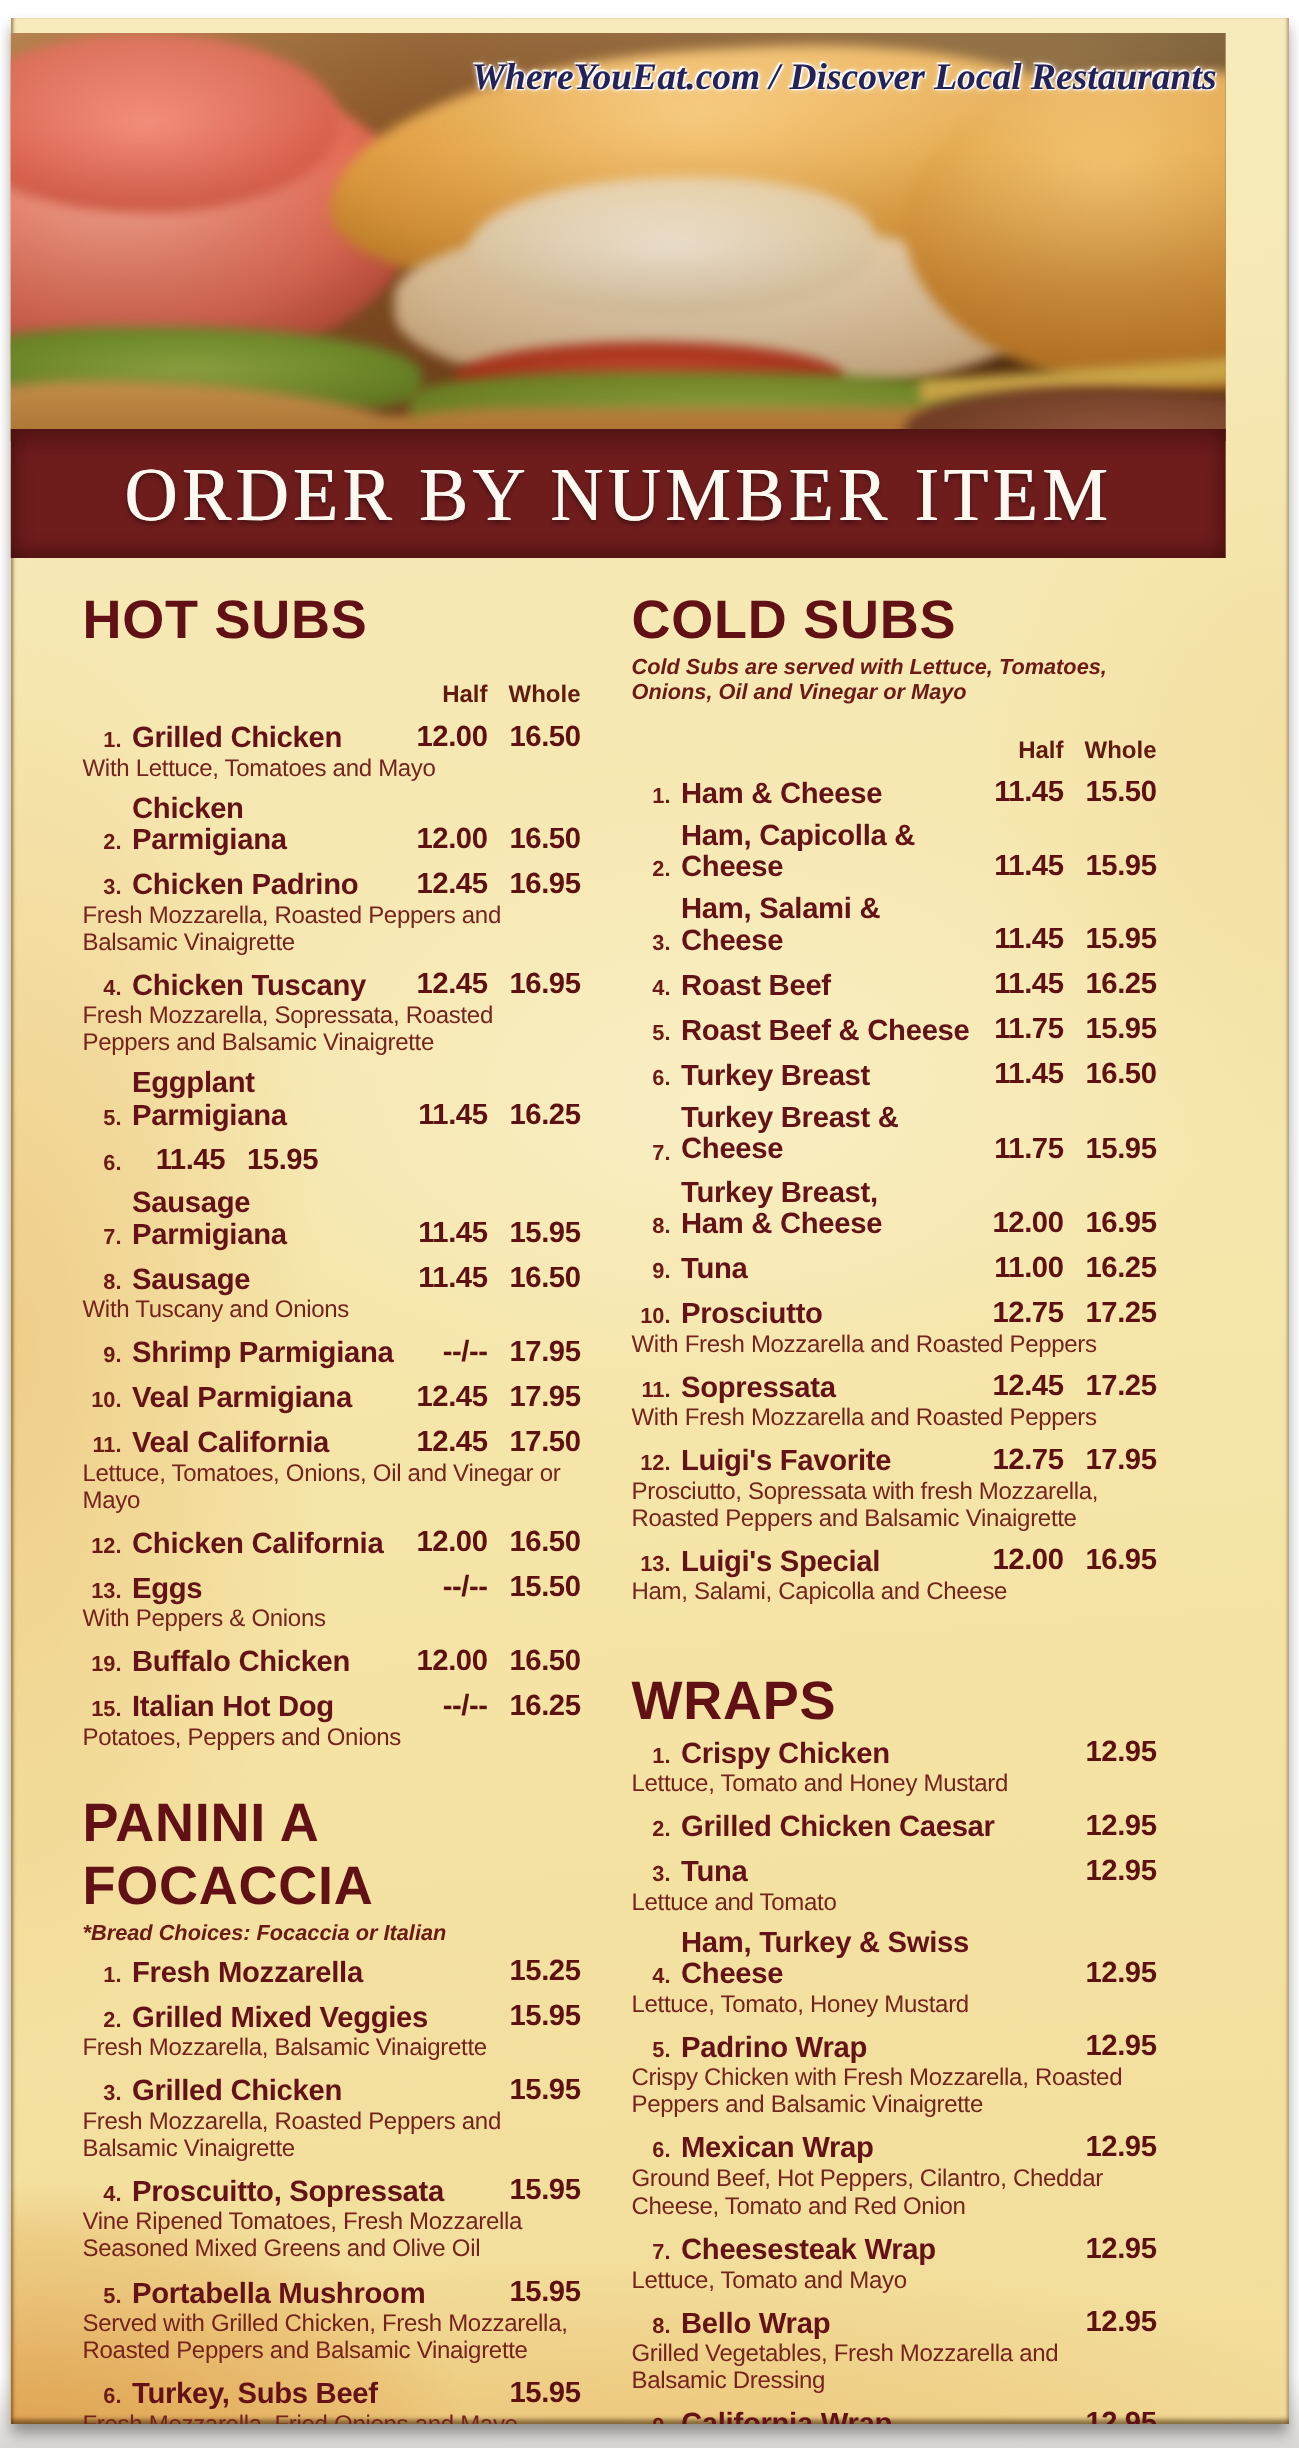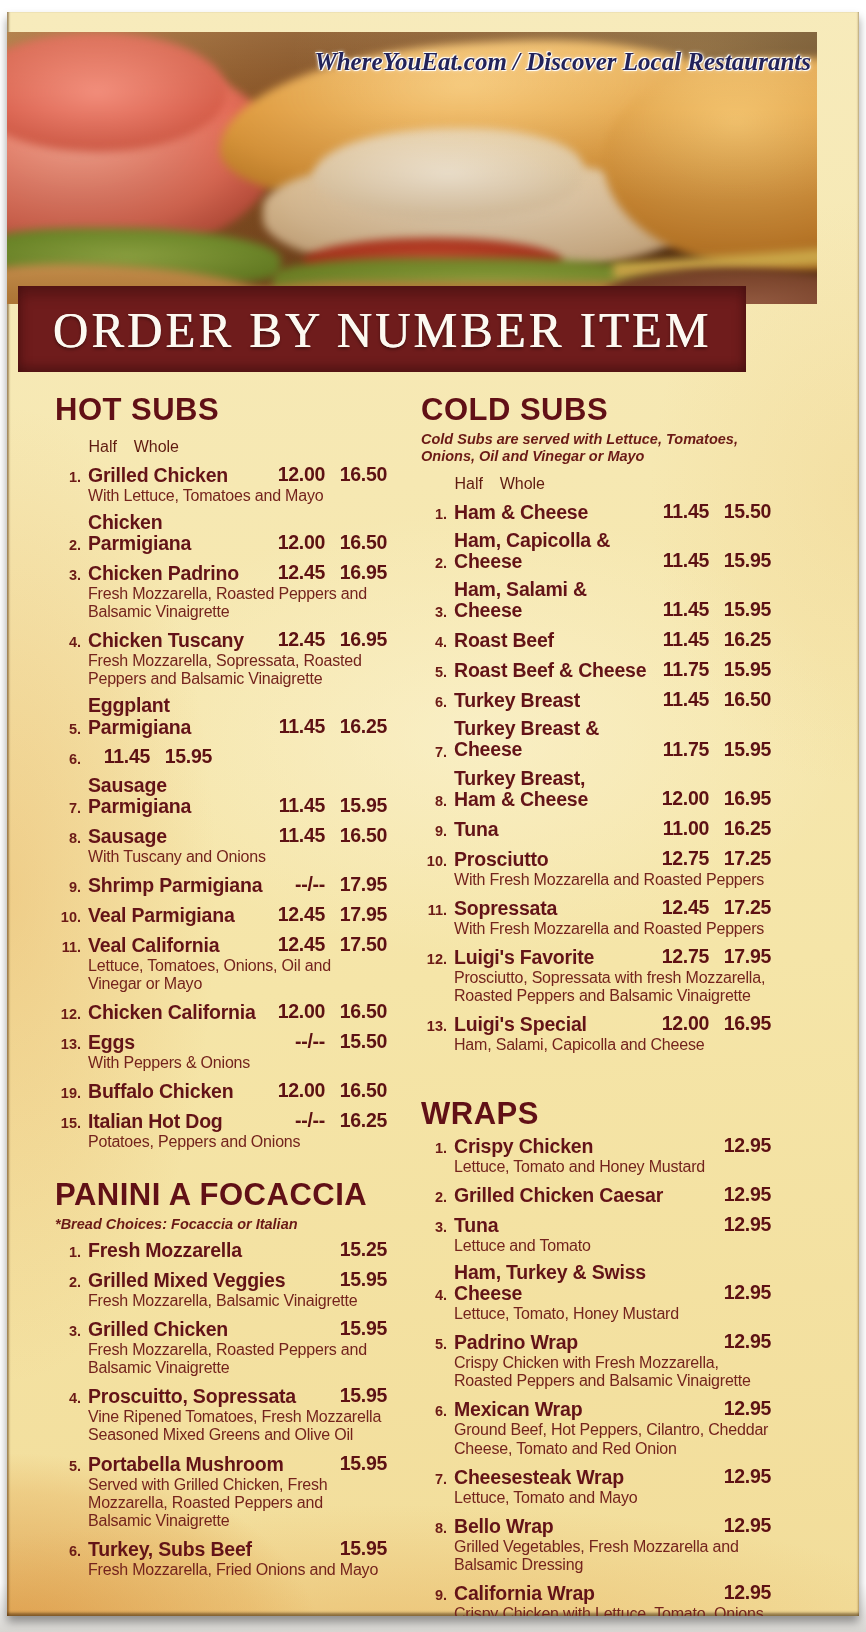--- a/index.html
+++ b/index.html
@@ -9,21 +9,21 @@
     background:
       radial-gradient(ellipse 420px 260px at 0% 102%, rgba(209,120,30,.62), rgba(222,150,60,.25) 60%, transparent 75%),
       radial-gradient(ellipse 300px 700px at 0% 55%, rgba(224,150,60,.30), transparent 70%),
       radial-gradient(ellipse 700px 160px at 45% 101%, rgba(226,160,70,.40), transparent 80%),
       radial-gradient(ellipse 300px 420px at 100% 30%, rgba(238,205,130,.30), transparent 70%),
       radial-gradient(ellipse 500px 300px at 55% 45%, rgba(252,245,215,.55), transparent 75%),
       linear-gradient(176deg,#f7ebbc, #f5e5a8 60%, #f2dd9a);
     box-shadow: inset 3px 0 2px -1px rgba(80,45,10,.45), inset -2px 0 2px -1px rgba(80,45,10,.30),
       inset 0 -4px 3px -1px rgba(60,35,8,.55), 0 6px 9px rgba(0,0,0,.38);}
   
-  .photo{position:absolute;top:20px;left:0;width:810px;height:272px;overflow:hidden;
+  .photo{position:absolute;top:10px;left:0;width:810px;height:272px;overflow:hidden;
     background:linear-gradient(104deg,#a8713a,#8a5526 28%,#6e4019 58%,#4e2d0e 90%);}
   .ph{position:absolute;filter:blur(4px) saturate(1.08);}
   .ph-ham1{left:-70px;top:26px;width:340px;height:200px;border-radius:48% 52% 58% 42%;
     background:radial-gradient(ellipse at 42% 38%, #f2a795, #de705c 55%, #b64a3a 82%);}
   .ph-ham2{left:-40px;top:0px;width:260px;height:120px;border-radius:50%;
     background:radial-gradient(#ec8d7c,#cd5c49 75%);}
   .ph-lettuce-l{left:-36px;top:196px;width:310px;height:58px;border-radius:40% 60% 30% 70%;
     background:radial-gradient(#a3c457,#6f9630 80%);}
   .ph-bread-l{left:-46px;top:232px;width:330px;height:70px;border-radius:30% 70% 20% 20%;
     background:linear-gradient(#eab267,#c78a3e);}
@@ -44,44 +44,44 @@
   .ph-cheese-r{left:606px;top:222px;width:270px;height:16px;transform:rotate(-4deg);background:#f2cf63;}
   .ph-meat-r{left:596px;top:236px;width:300px;height:70px;border-radius:40% 60% 30% 30%;
     background:radial-gradient(#b2745a,#7b462e 80%);}
   .photo::after{content:'';position:absolute;inset:0;
     background:linear-gradient(180deg, rgba(255,242,205,.14), transparent 28%, rgba(55,22,4,.28) 96%),
                radial-gradient(ellipse at 86% 8%, rgba(255,224,150,.28), transparent 42%);}
   .watermark{position:absolute;top:16px;right:6px;z-index:5;white-space:nowrap;
     font-family:"Liberation Serif", serif;font-style:italic;font-weight:bold;font-size:25px;color:#23235a;
     text-shadow:0 0 2px #fff, 0 0 4px #fff, 1px 1px 0 rgba(255,255,255,.9), -1px -1px 0 rgba(255,255,255,.9);}
   
-  .banner{position:absolute;top:274px;left:11px;width:728px;height:86px;background:var(--banner-bg,#6f1c1c);
+  .banner{position:absolute;top:274px;left:0;width:810px;height:86px;background:var(--banner-bg,#6f1c1c);
     display:flex;align-items:center;justify-content:center;
     box-shadow:inset 0 8px 14px rgba(30,5,5,.35), inset 0 -6px 10px rgba(30,5,5,.3);}
   .banner span{font-family:"Liberation Serif", serif;font-size:49px;letter-spacing:3px;color:#fcf9f1;
     text-shadow:.6px 0 0 currentColor, 0 2px 3px rgba(0,0,0,.4);transform:scaleY(1.04);}
   
   .menu{position:absolute;top:380px;left:0;right:0;display:flex;gap:34px;padding-left:48px;color:var(--maroon,#671417);}
   .col-left{width:332px;flex:none;}
   .col-right{width:350px;flex:none;}
   section{display:block;}
   .mt{margin-top:26px;}
   .mt-lg{margin-top:42px;}
-  .sec-title{margin:0 0 2px 0;font-size:31px;font-weight:800;letter-spacing:.5px;color:#611016;
+  .sec-title{margin:0 0 2px 0;font-size:36px;font-weight:800;letter-spacing:.5px;color:#611016;
     transform-origin:left;}
   .sec-note{font-style:italic;font-weight:bold;font-size:14.5px;line-height:1.18;margin:3px 0 5px 0;color:#6b1a16;}
-  .phead{display:flex;justify-content:flex-start;font-size:16px;font-weight:normal;color:#5f1b10;margin:10px 0 7px 0;}
+  .phead{display:flex;justify-content:flex-end;font-size:16px;font-weight:bold;color:#5f1b10;margin:21px 0 7px 0;}
   .phead span{width:62px;text-align:right;}
   .item{margin-bottom:7px;}
   .row{display:flex;align-items:flex-end;}
   .num{flex:none;width:26px;text-align:right;font-size:14.5px;font-weight:bold;padding-right:7px;padding-bottom:1px;color:#6b1a16;}
   .nm{flex:1;font-size:19.5px;font-weight:bold;line-height:1.08;letter-spacing:-.2px;white-space:pre-line;color:#631317;}
   .pr{flex:none;width:62px;text-align:right;font-size:19.5px;font-weight:bold;letter-spacing:-.3px;color:#5d1113;}
   .pr.single{width:70px;}
-  .desc{margin-left:33px;font-size:16px;line-height:1.13;letter-spacing:-.2px;color:#74231d;margin-top:1px;}
+  .desc{font-size:16px;line-height:1.13;letter-spacing:-.2px;color:#74231d;margin-top:1px;}
 </style>
 </head>
 <body>
 
 <div class="frame">
   <div class="page">
 
     <div class="photo">
       <div class="ph ph-ham1"></div>
       <div class="ph ph-ham2"></div>

